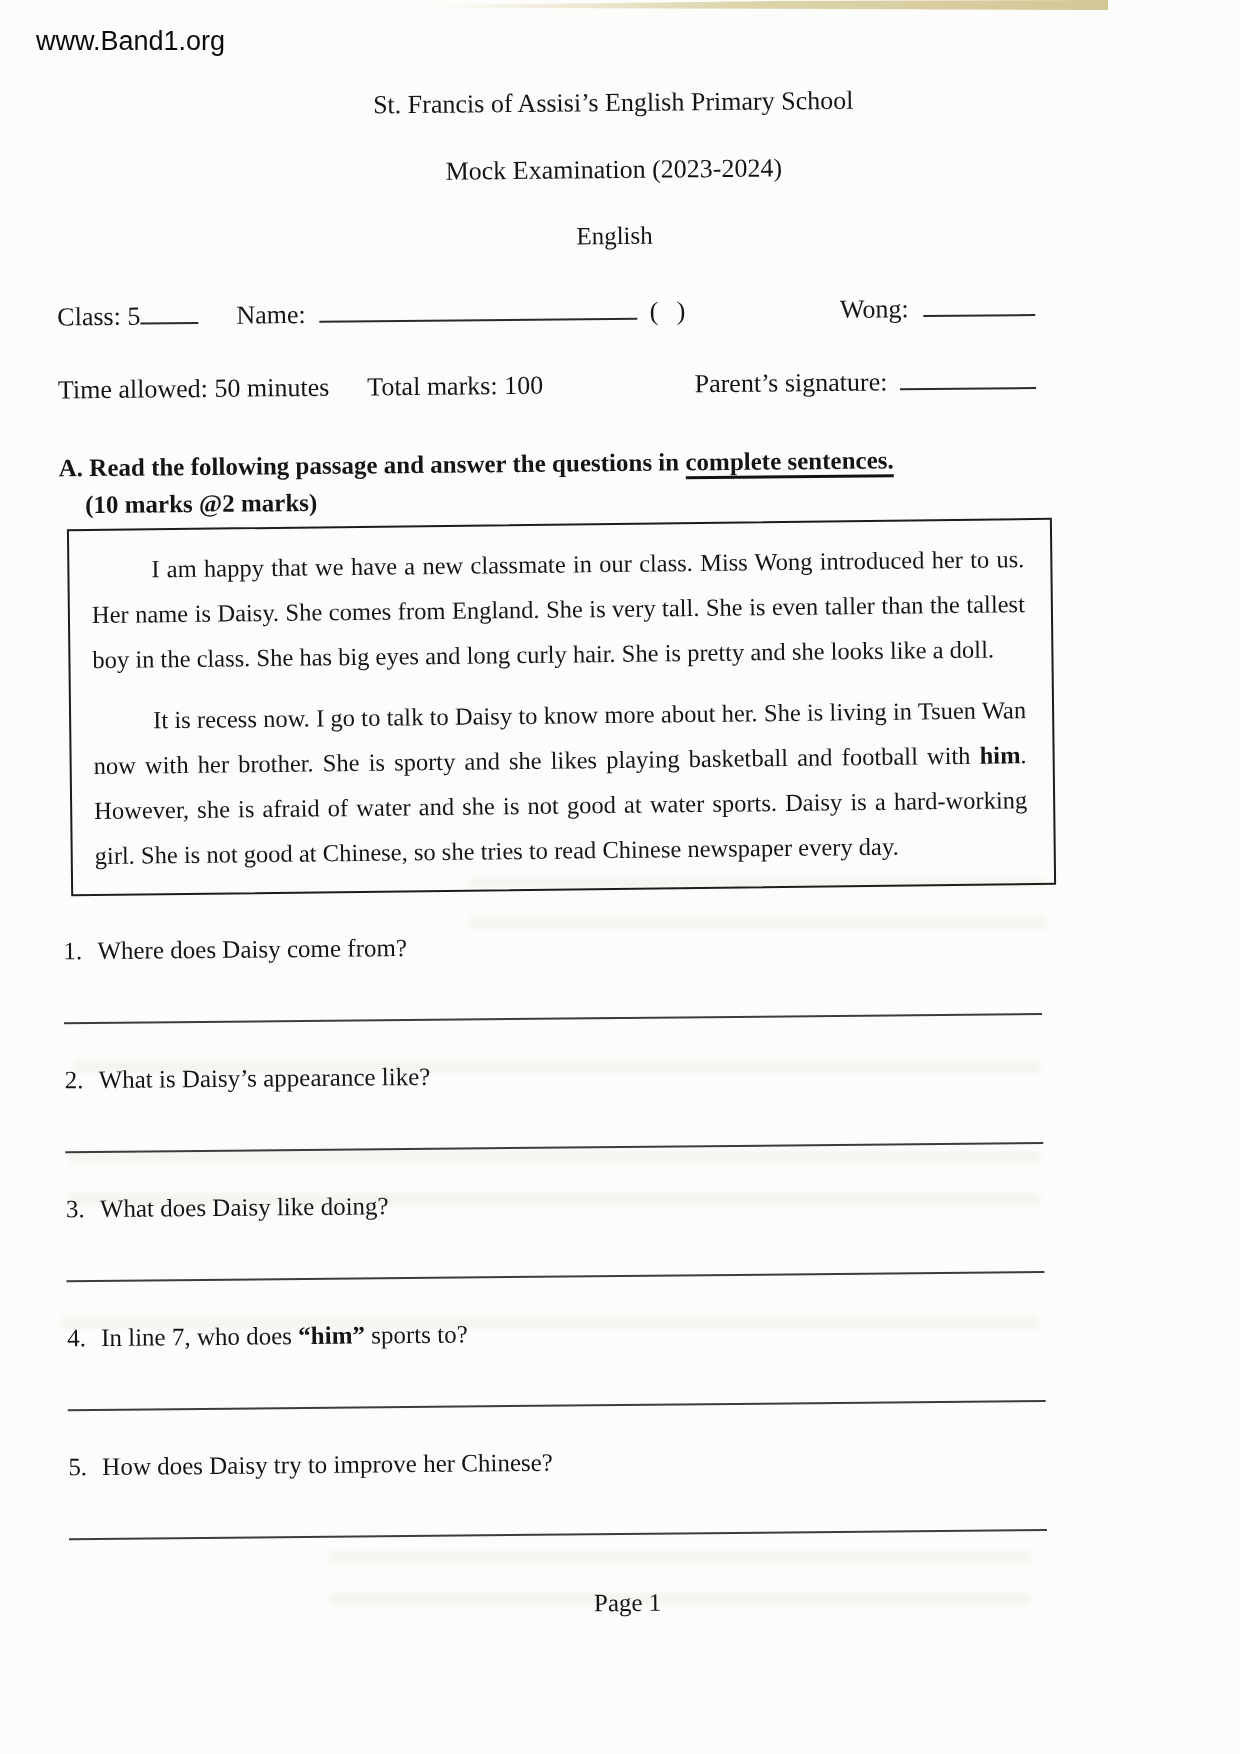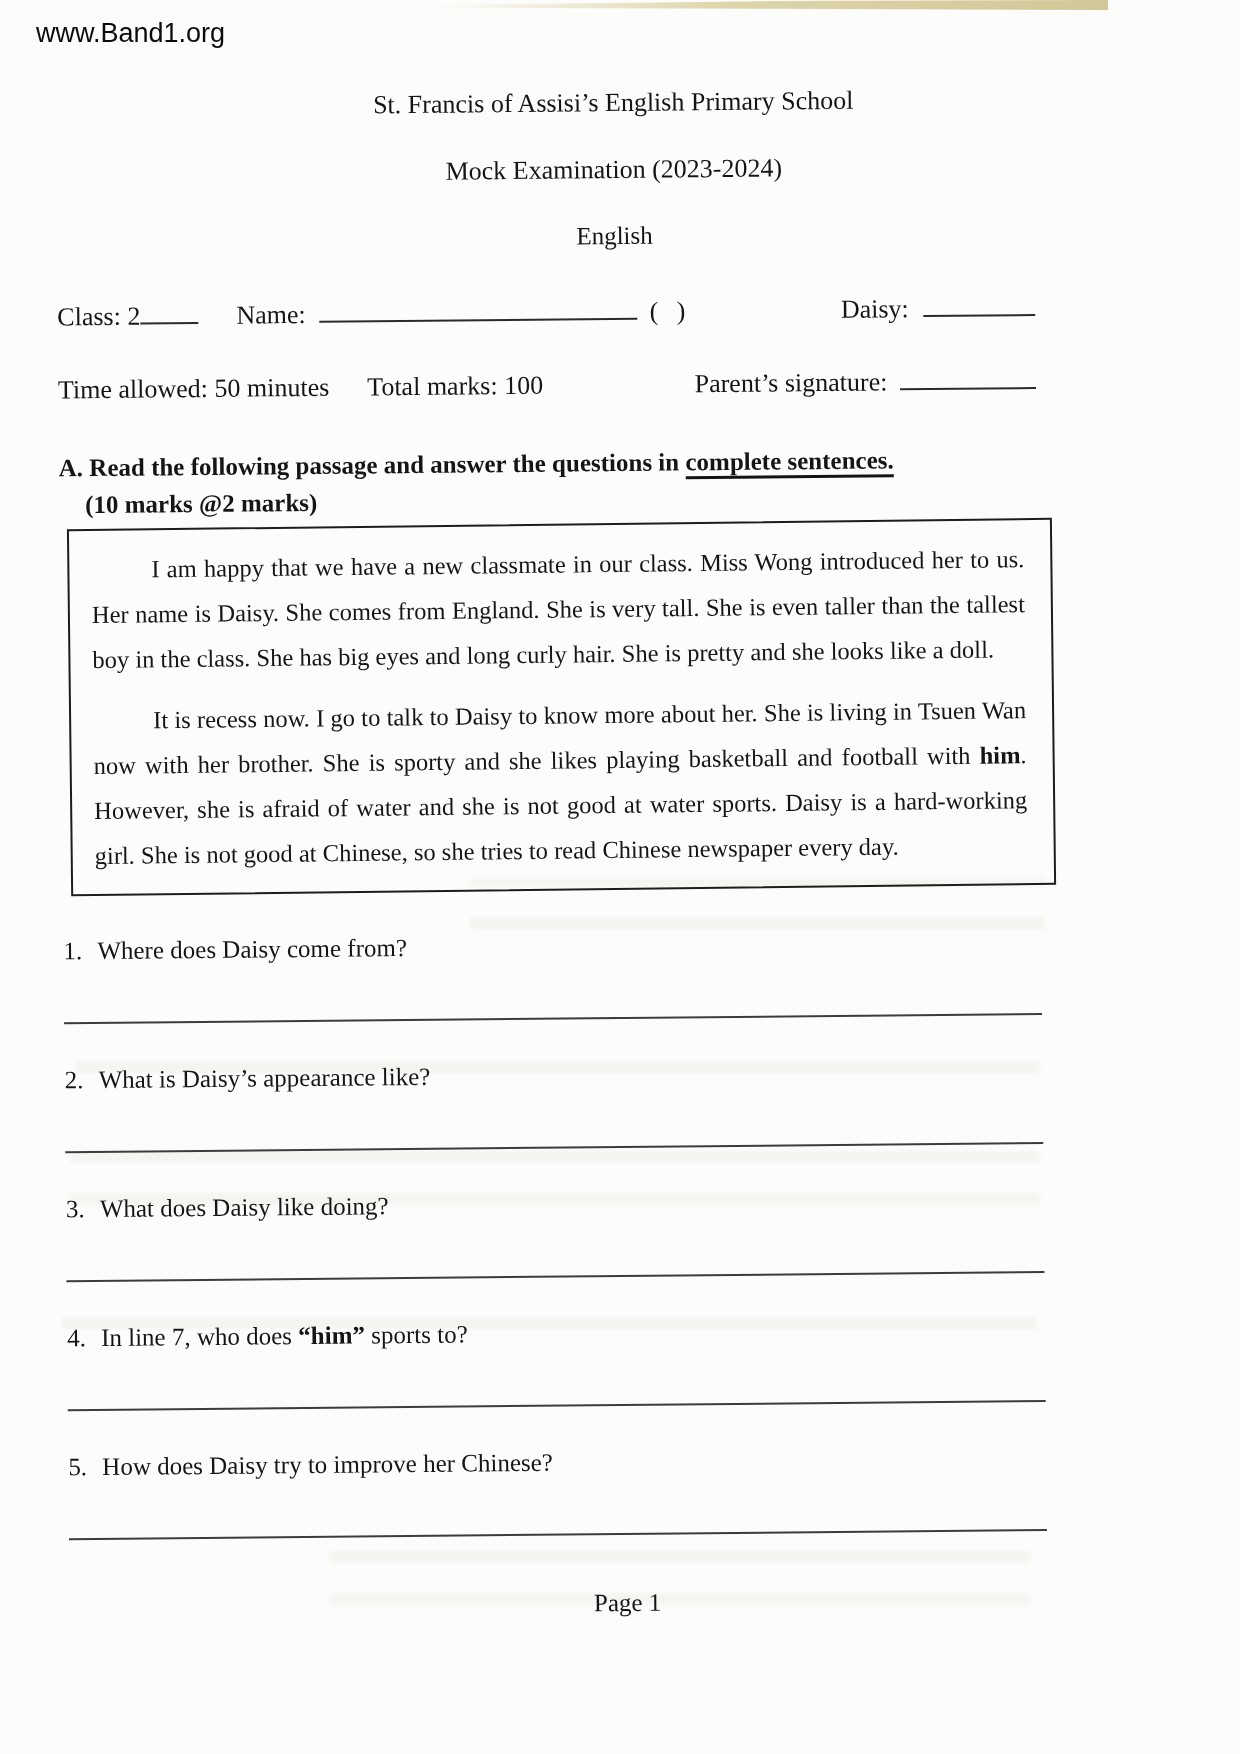--- a/index.html
+++ b/index.html
@@ -18,21 +18,21 @@
     position:absolute; opacity:0.05; filter:blur(2px); pointer-events:none;
     background:repeating-linear-gradient(0deg, transparent 0 7px, #6d6d58 7px 19px, transparent 19px 42px);
   }
   .smudge.s1 { left:470px; top:878px;  width:575px; height:58px; }
   .smudge.s2 { left:75px;  top:1046px; width:965px; height:34px; }
   .smudge.s3 { left:70px;  top:1126px; width:970px; height:86px; }
   .smudge.s4 { left:62px;  top:1296px; width:975px; height:40px; }
   .smudge.s5 { left:330px; top:1542px; width:700px; height:70px; }
 
   .watermark {
-    position:absolute; top:18px; left:36px;
+    position:absolute; top:26px; left:36px;
     font-family:"Liberation Sans","DejaVu Sans",sans-serif;
     font-size:27px; color:#0b0b0b;
   }
 
   .content {
     position:absolute; left:0; top:0; width:1240px;
     padding-top:88px; transform:rotate(-0.55deg);
   }
 
   .title-block { text-align:center; }
@@ -94,27 +94,27 @@
   <div class="content">
 
     <div class="title-block">
       <div class="school-title">St. Francis of Assisi’s English Primary School</div>
       <div class="exam-title">Mock Examination (2023-2024)</div>
       <div class="subject-title">English</div>
     </div>
 
     <div class="rows">
       <div class="info-row row1">
-        <span>Class: 2</span>
+        <span>Class: 5</span>
         <span class="blank class-blank"></span>
         <span class="name-label">Name:</span>
         <span class="blank name-blank"></span>
         <span class="brackets">( )</span>
         <span class="marks-group">
-          <span>Daisy:</span>
+          <span>Wong:</span>
           <span class="blank marks-blank"></span>
         </span>
       </div>
       <div class="info-row row2">
         <span>Time allowed: 50 minutes</span>
         <span class="total-marks">Total marks: 100</span>
         <span class="sig-group">
           <span>Parent’s signature:</span>
           <span class="blank signature-blank"></span>
         </span>

